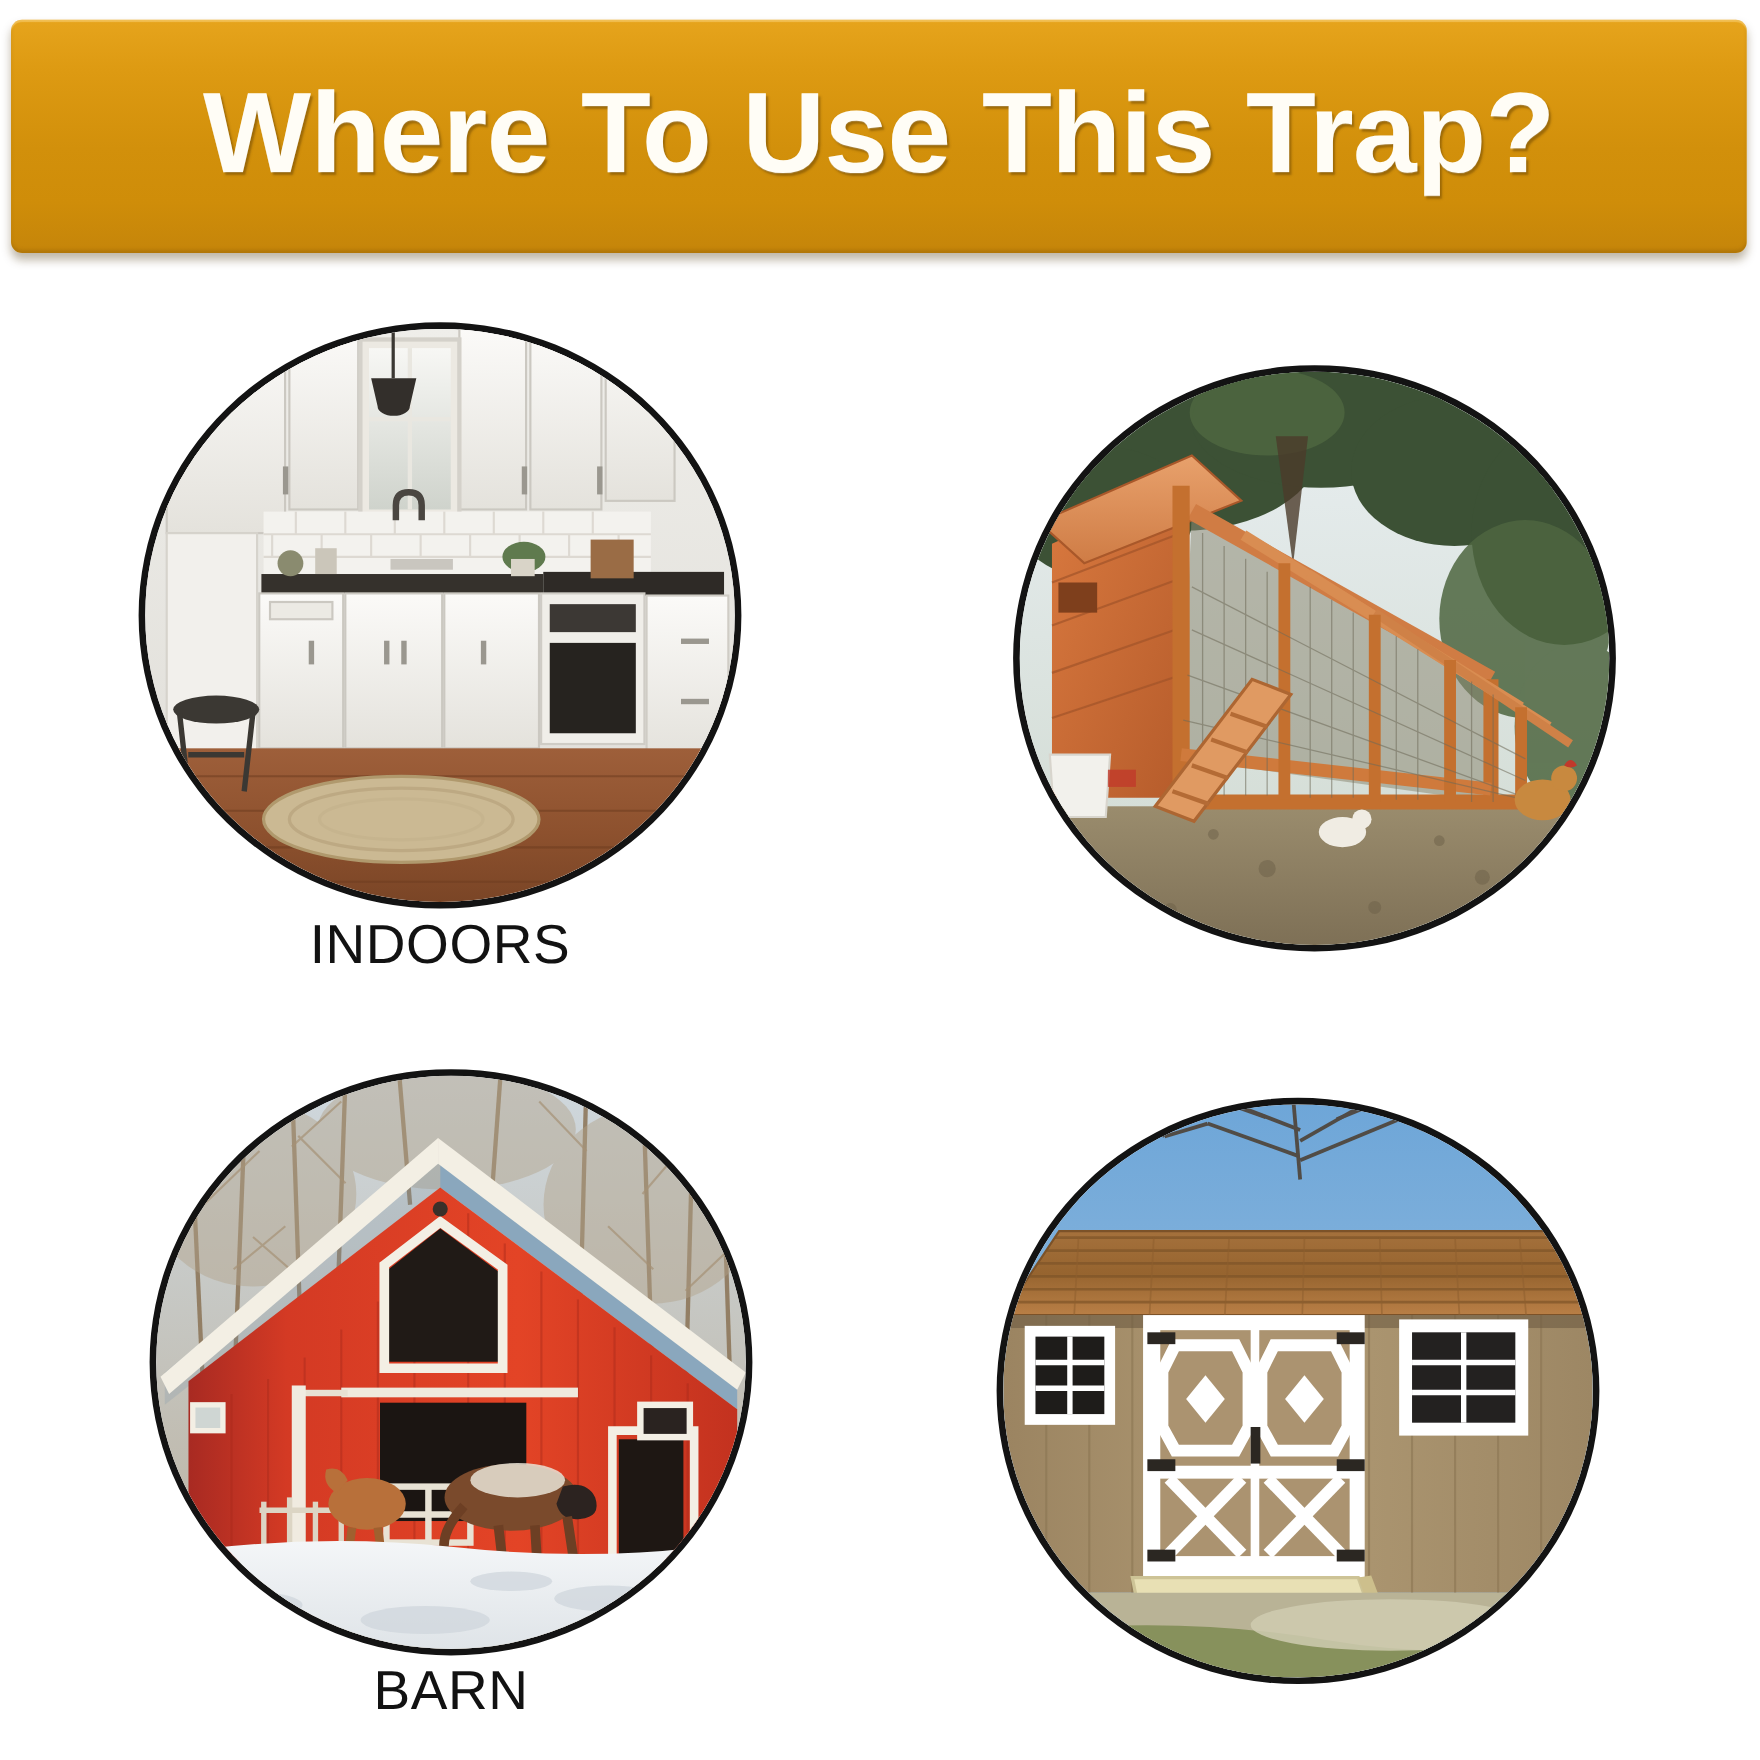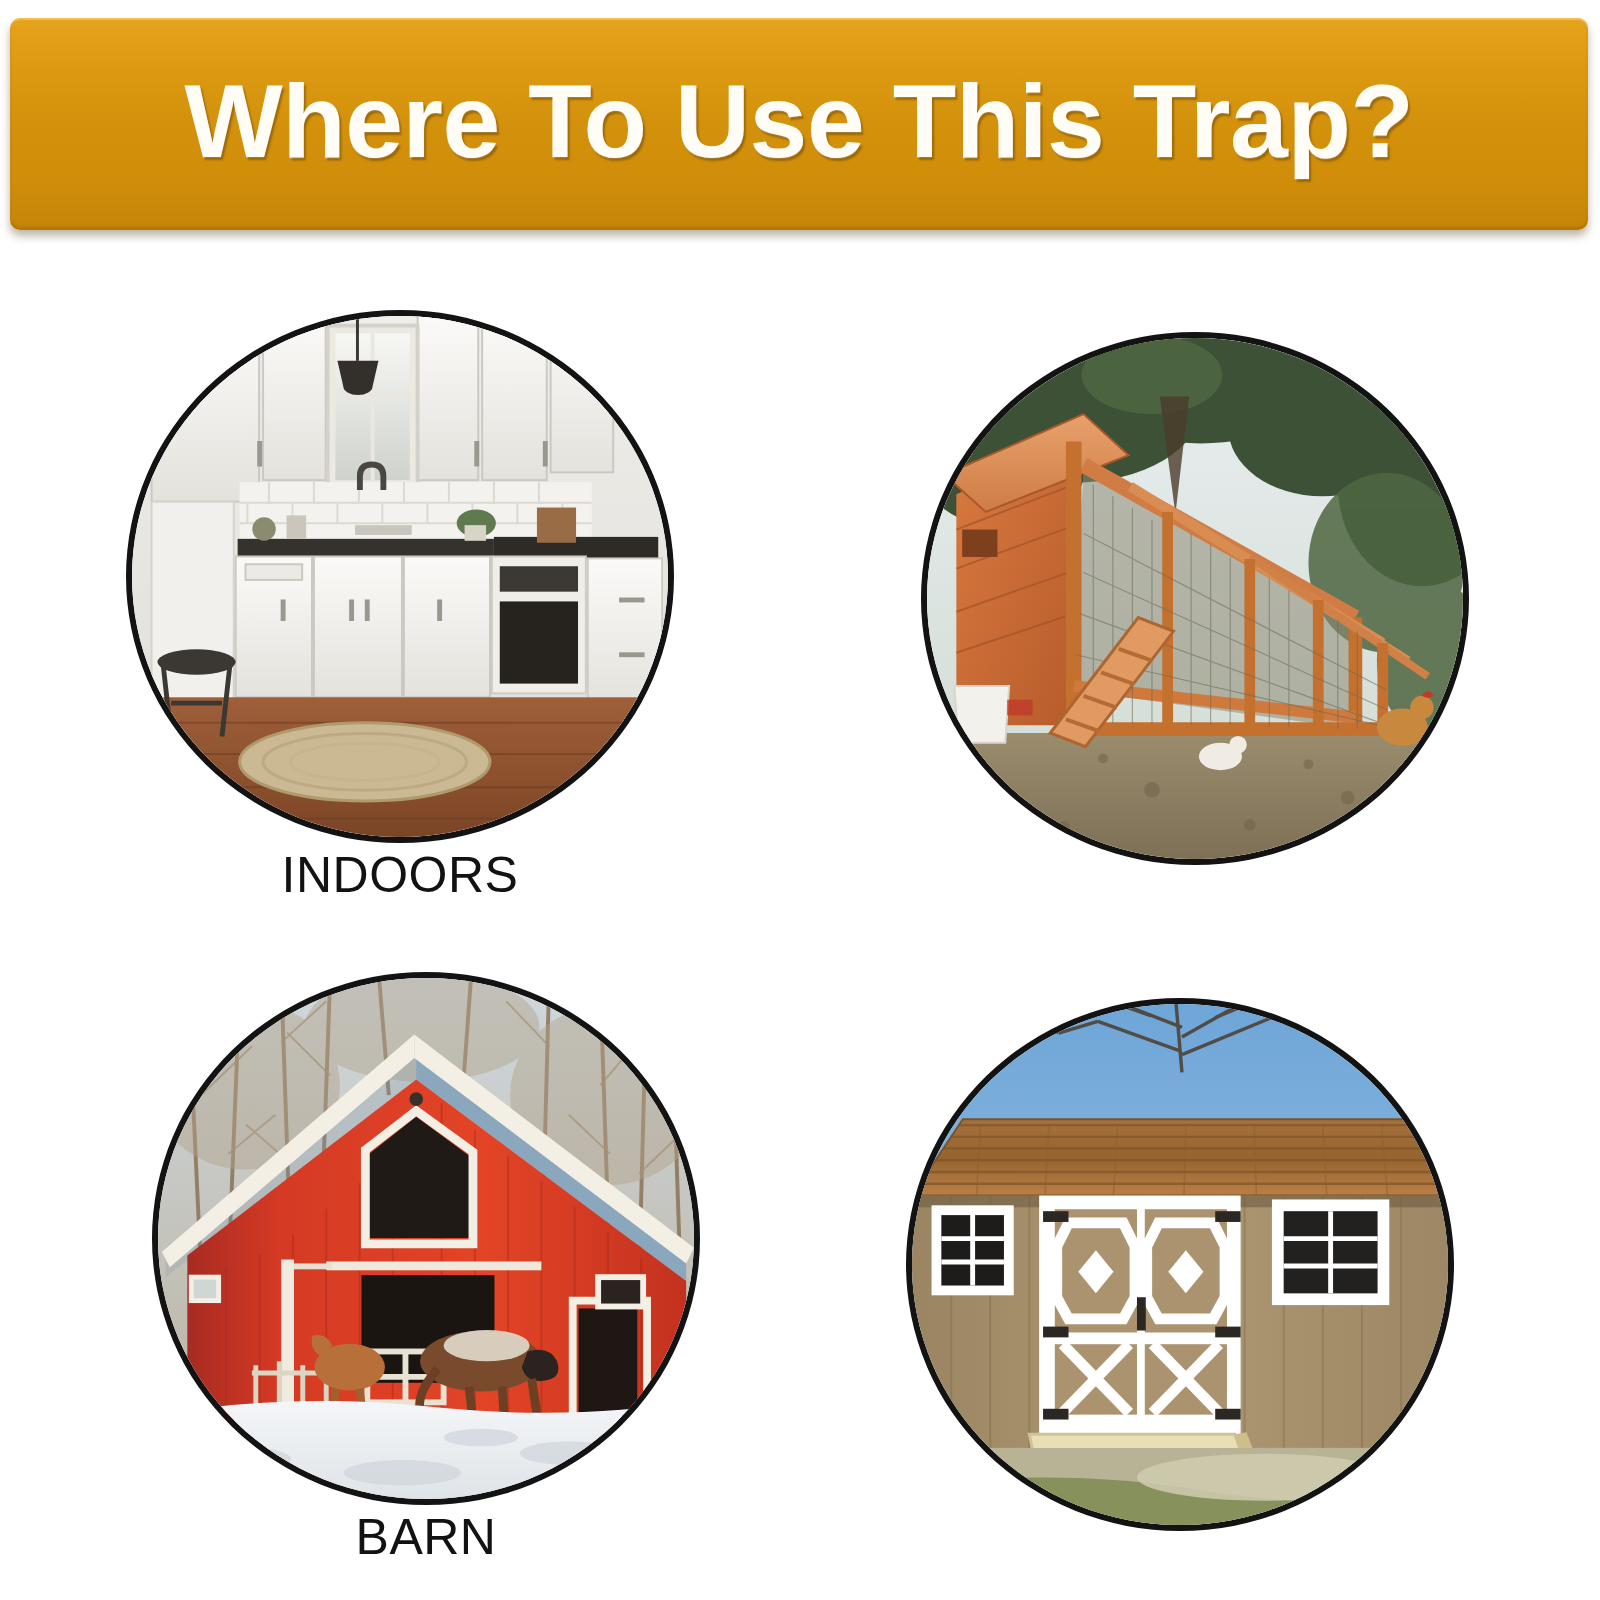--- a/index.html
+++ b/index.html
@@ -57,23 +57,23 @@
     width: 1600px;
     height: 1310px;
   }
   .cell {
     position: absolute;
     width: 800px;
     display: flex;
     flex-direction: column;
     align-items: center;
   }
-  .cell-tl { left: 0px;   top: 20px;  }
+  .cell-tl { left: 0px;   top: 3px;  }
   .cell-tr { left: 795px; top: 42px;  }
-  .cell-bl { left: 26px;  top: 682px; }
+  .cell-bl { left: 10px;  top: 682px; }
   .cell-br { left: 780px; top: 708px; }
 
   .photo {
     width: 548px;
     height: 533px;
     border-radius: 50%;
     border: 6px solid #131313;
     box-sizing: border-box;
     overflow: hidden;
     position: relative;

